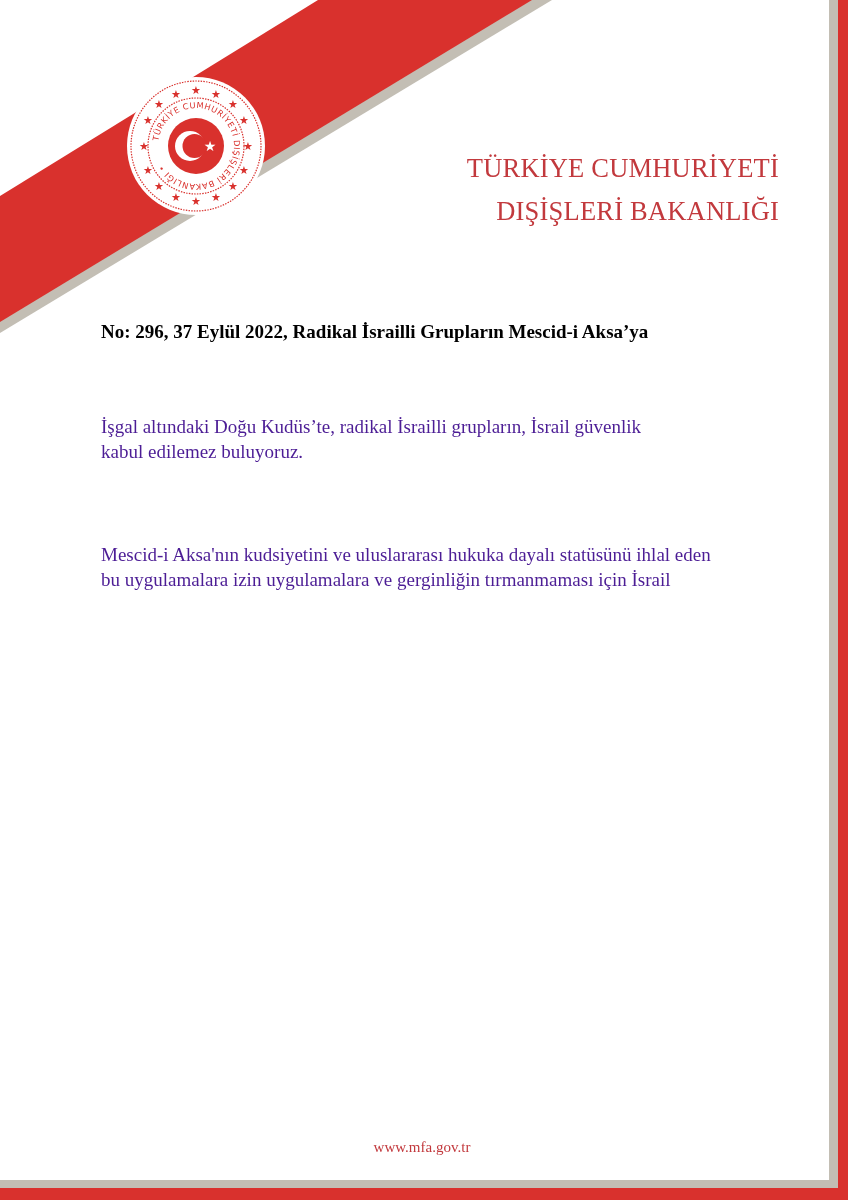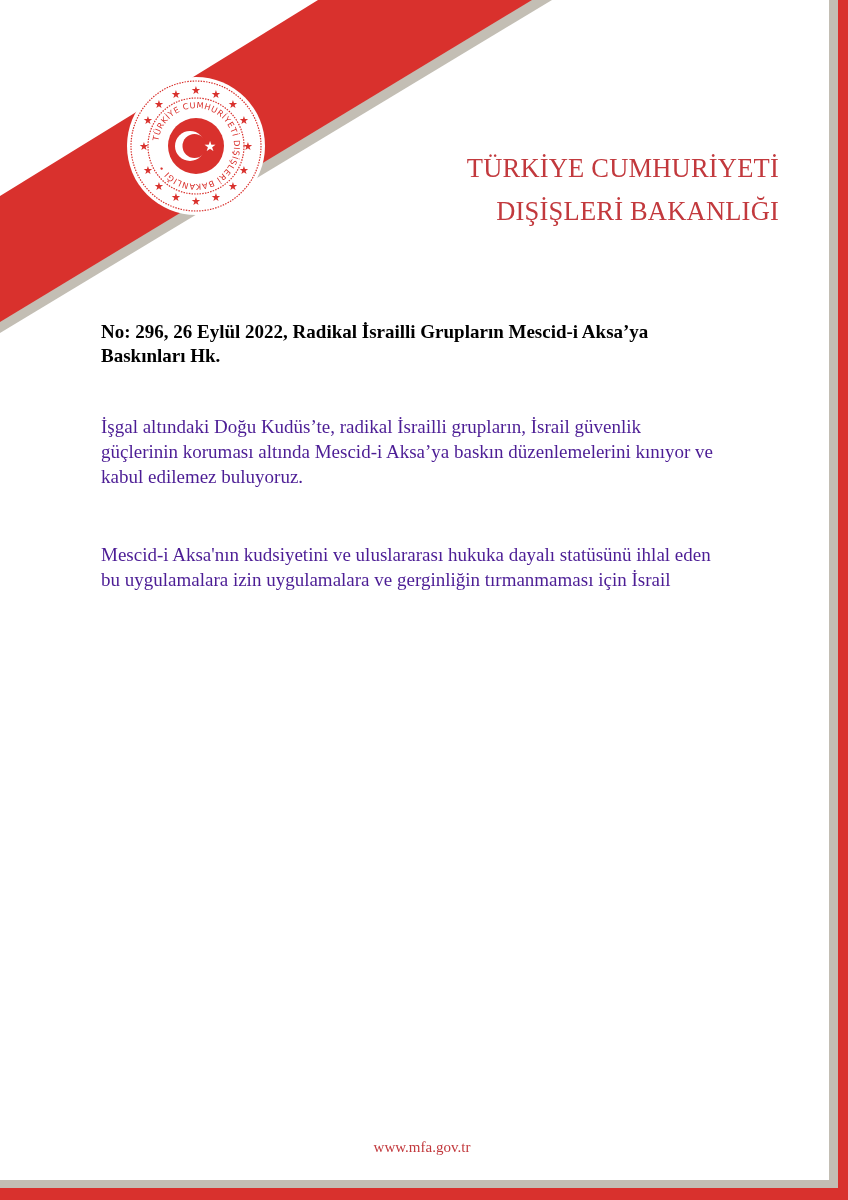--- a/index.html
+++ b/index.html
@@ -67,27 +67,25 @@
     <circle cx="68.5" cy="70" r="12" fill="#d9312d"></circle>
     <text x="84" y="75" font-size="14" fill="#ffffff" text-anchor="middle" font-family="DejaVu Sans, sans-serif">★</text>
   </svg>
 
   <div class="header-title">
     <div>TÜRKİYE CUMHURİYETİ</div>
     <div>DIŞİŞLERİ BAKANLIĞI</div>
   </div>
 
   <div class="doc-title">
-    <div>No: 296, 26 Eylül 2022, Radikal İsrailli Grupların Mescid-i Aksa’ya</div>
-    <div>Baskınları Hk.</div>
+    <div>No: 296, 37 Eylül 2022, Radikal İsrailli Grupların Mescid-i Aksa’ya</div>
   </div>
 
   <div class="para p1">
     <div>İşgal altındaki Doğu Kudüs’te, radikal İsrailli grupların, İsrail güvenlik</div>
-    <div>güçlerinin koruması altında Mescid-i Aksa’ya baskın düzenlemelerini kınıyor ve</div>
     <div>kabul edilemez buluyoruz.</div>
   </div>
 
   <div class="para p2">
     <div>Mescid-i Aksa'nın kudsiyetini ve uluslararası hukuka dayalı statüsünü ihlal eden</div>
     <div>bu uygulamalara izin uygulamalara ve gerginliğin tırmanmaması için İsrail</div>
   </div>
 
   <div class="footer-url">www.mfa.gov.tr</div>
 </div>

